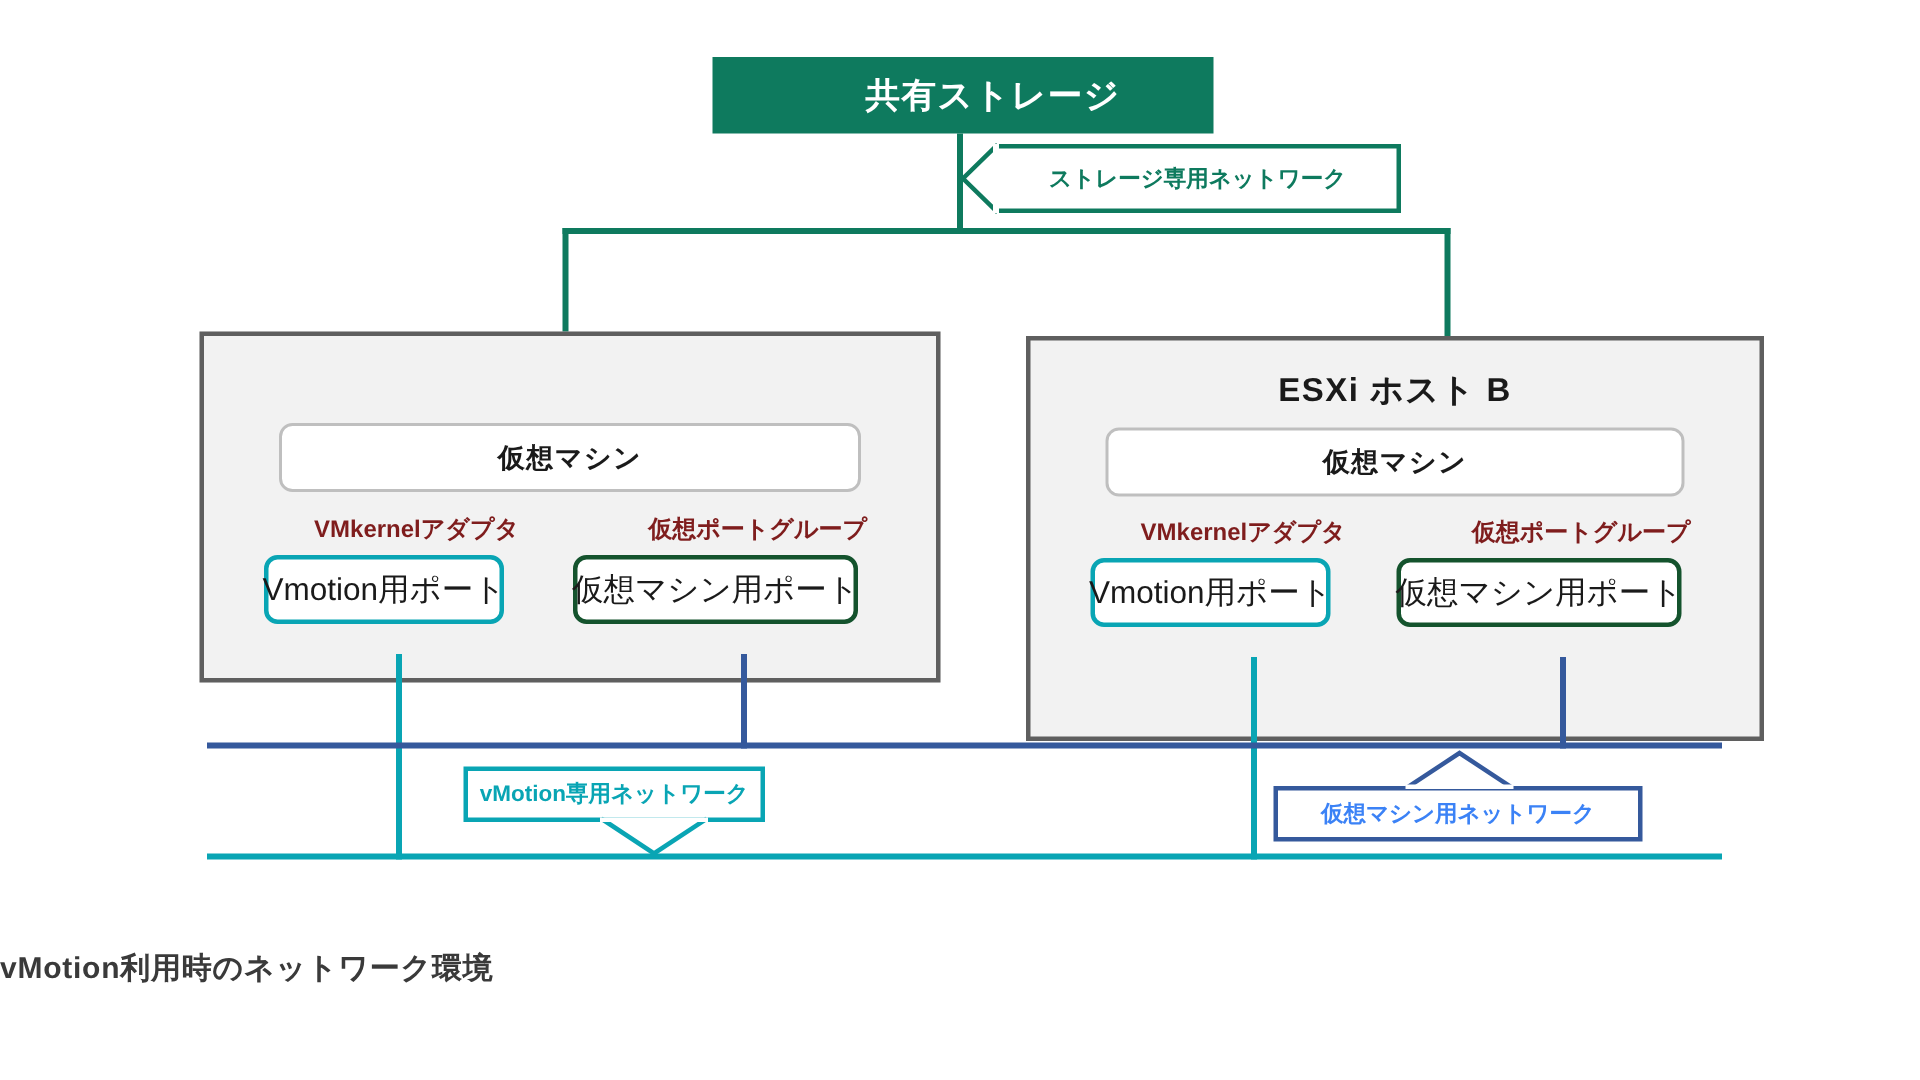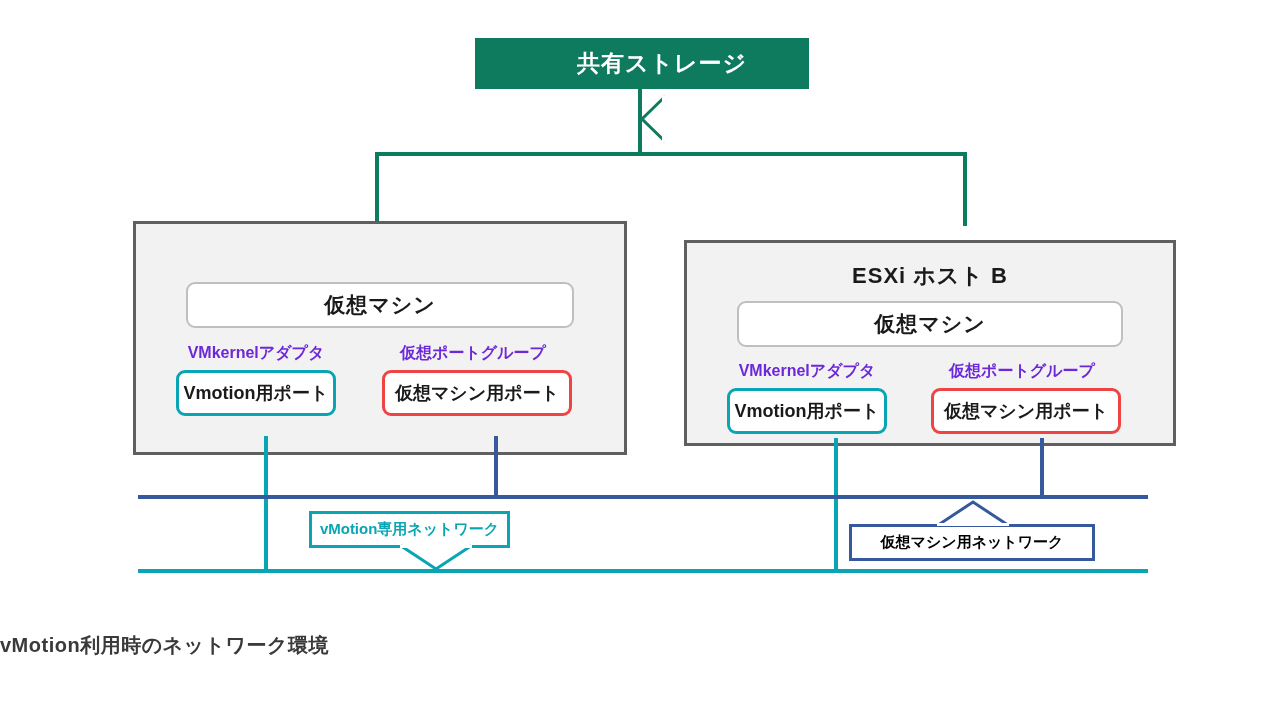--- a/index.html
+++ b/index.html
@@ -41,21 +41,21 @@
   }
 
   
   .host-box {
     box-sizing: border-box;
     position: absolute;
     background: #F2F2F2;
     border: 3px solid #5F5F5F;
   }
   #host-a { left: 133px; top: 221px; width: 494px; height: 234px; }
-  #host-b { left: 684px; top: 240px; width: 492px; height: 206px; }
+  #host-b { left: 684px; top: 224px; width: 492px; height: 270px; }
 
   .host-title {
     position: absolute;
     left: 0; right: 0;
     top: 18px;
     text-align: center;
     font-size: 22px;
     font-weight: 700;
     color: #1a1a1a;
     letter-spacing: 1px;
@@ -67,50 +67,50 @@
     top: 58px;
     right: 50px;
     height: 46px;
     box-sizing: border-box;
     background: #ffffff;
     border: 2px solid #BFBFBF;
     border-radius: 9px;
     display: flex;
     align-items: center;
     justify-content: center;
-    font-size: 21px;
+    font-size: 18px;
     font-weight: 700;
     color: #1a1a1a;
     letter-spacing: 1px;
   }
 
   .group-label {
     position: absolute;
     font-size: 16px;
     font-weight: 700;
-    color: #6d28d9;
-    text-align: center;
+    color: #7f1d1d;
+    text-align: right;
     white-space: nowrap;
   }
 
   .port-box {
     position: absolute;
     box-sizing: border-box;
     background: #ffffff;
     border-radius: 9px;
     display: flex;
     align-items: center;
     justify-content: center;
-    font-size: 18px;
-    font-weight: 700;
+    font-size: 21px;
+    font-weight: 400;
     color: #1a1a1a;
     white-space: nowrap;
   }
   .port-teal { border: 3px solid #09A5B4; }
-  .port-blue { border: 3px solid #ef4444; }
+  .port-blue { border: 3px solid #14532d; }
 
   
   #host-a .lbl-vmk  { left: 30px;  top: 119px; width: 180px; }
   #host-a .lbl-pg   { left: 232px; top: 119px; width: 210px; }
   #host-a .port-vmk { left: 40px;  top: 146px; width: 160px; height: 46px; }
   #host-a .port-pg  { left: 246px; top: 146px; width: 190px; height: 46px; }
 
   #host-b .lbl-vmk  { left: 30px;  top: 118px; width: 180px; }
   #host-b .lbl-pg   { left: 230px; top: 118px; width: 210px; }
   #host-b .port-vmk { left: 40px;  top: 145px; width: 160px; height: 46px; }
@@ -142,21 +142,21 @@
   .callout-green {
     border: 3px solid #0E7A5E;
     color: #0E7A5E;
   }
   .callout-teal {
     border: 3px solid #09A5B4;
     color: #09A5B4;
   }
   .callout-blue {
     border: 3px solid #35599C;
-    color: #000000;
+    color: #3b82f6;
   }
 
   .callout-svg {
     position: absolute;
     overflow: visible;
     pointer-events: none;
   }
 
   
   .caption {
@@ -178,20 +178,21 @@
   <div class="box storage-box">共有ストレージ</div>
 
   <div class="line v-green" style="left:638px; top:89px; height:67px;"></div>
 
   <div class="line h-green" style="left:375px; top:152px; width:592px;"></div>
 
   <div class="line v-green" style="left:375px; top:152px; height:71px;"></div>
 
   <div class="line v-green" style="left:963px; top:152px; height:74px;"></div>
 
+  <div class="callout callout-green" style="left:663px; top:96px; width:271px; height:46px;">ストレージ専用ネットワーク</div>
   <svg class="callout-svg" style="left:640px; top:96px; width:26px; height:46px;" viewBox="0 0 26 46">
     <path d="M24,1.5 L2,23 L24,44.5" fill="#ffffff" stroke="#0E7A5E" stroke-width="3" stroke-linejoin="miter" stroke-linecap="square"></path>
     <rect x="22" y="0" width="4" height="46" fill="#ffffff"></rect>
   </svg>
 
   <div class="host-box" id="host-a">
     <div class="vm-box">仮想マシン</div>
     <div class="group-label lbl-vmk">VMkernelアダプタ</div>
     <div class="group-label lbl-pg">仮想ポートグループ</div>
     <div class="port-box port-teal port-vmk">Vmotion用ポート</div>

